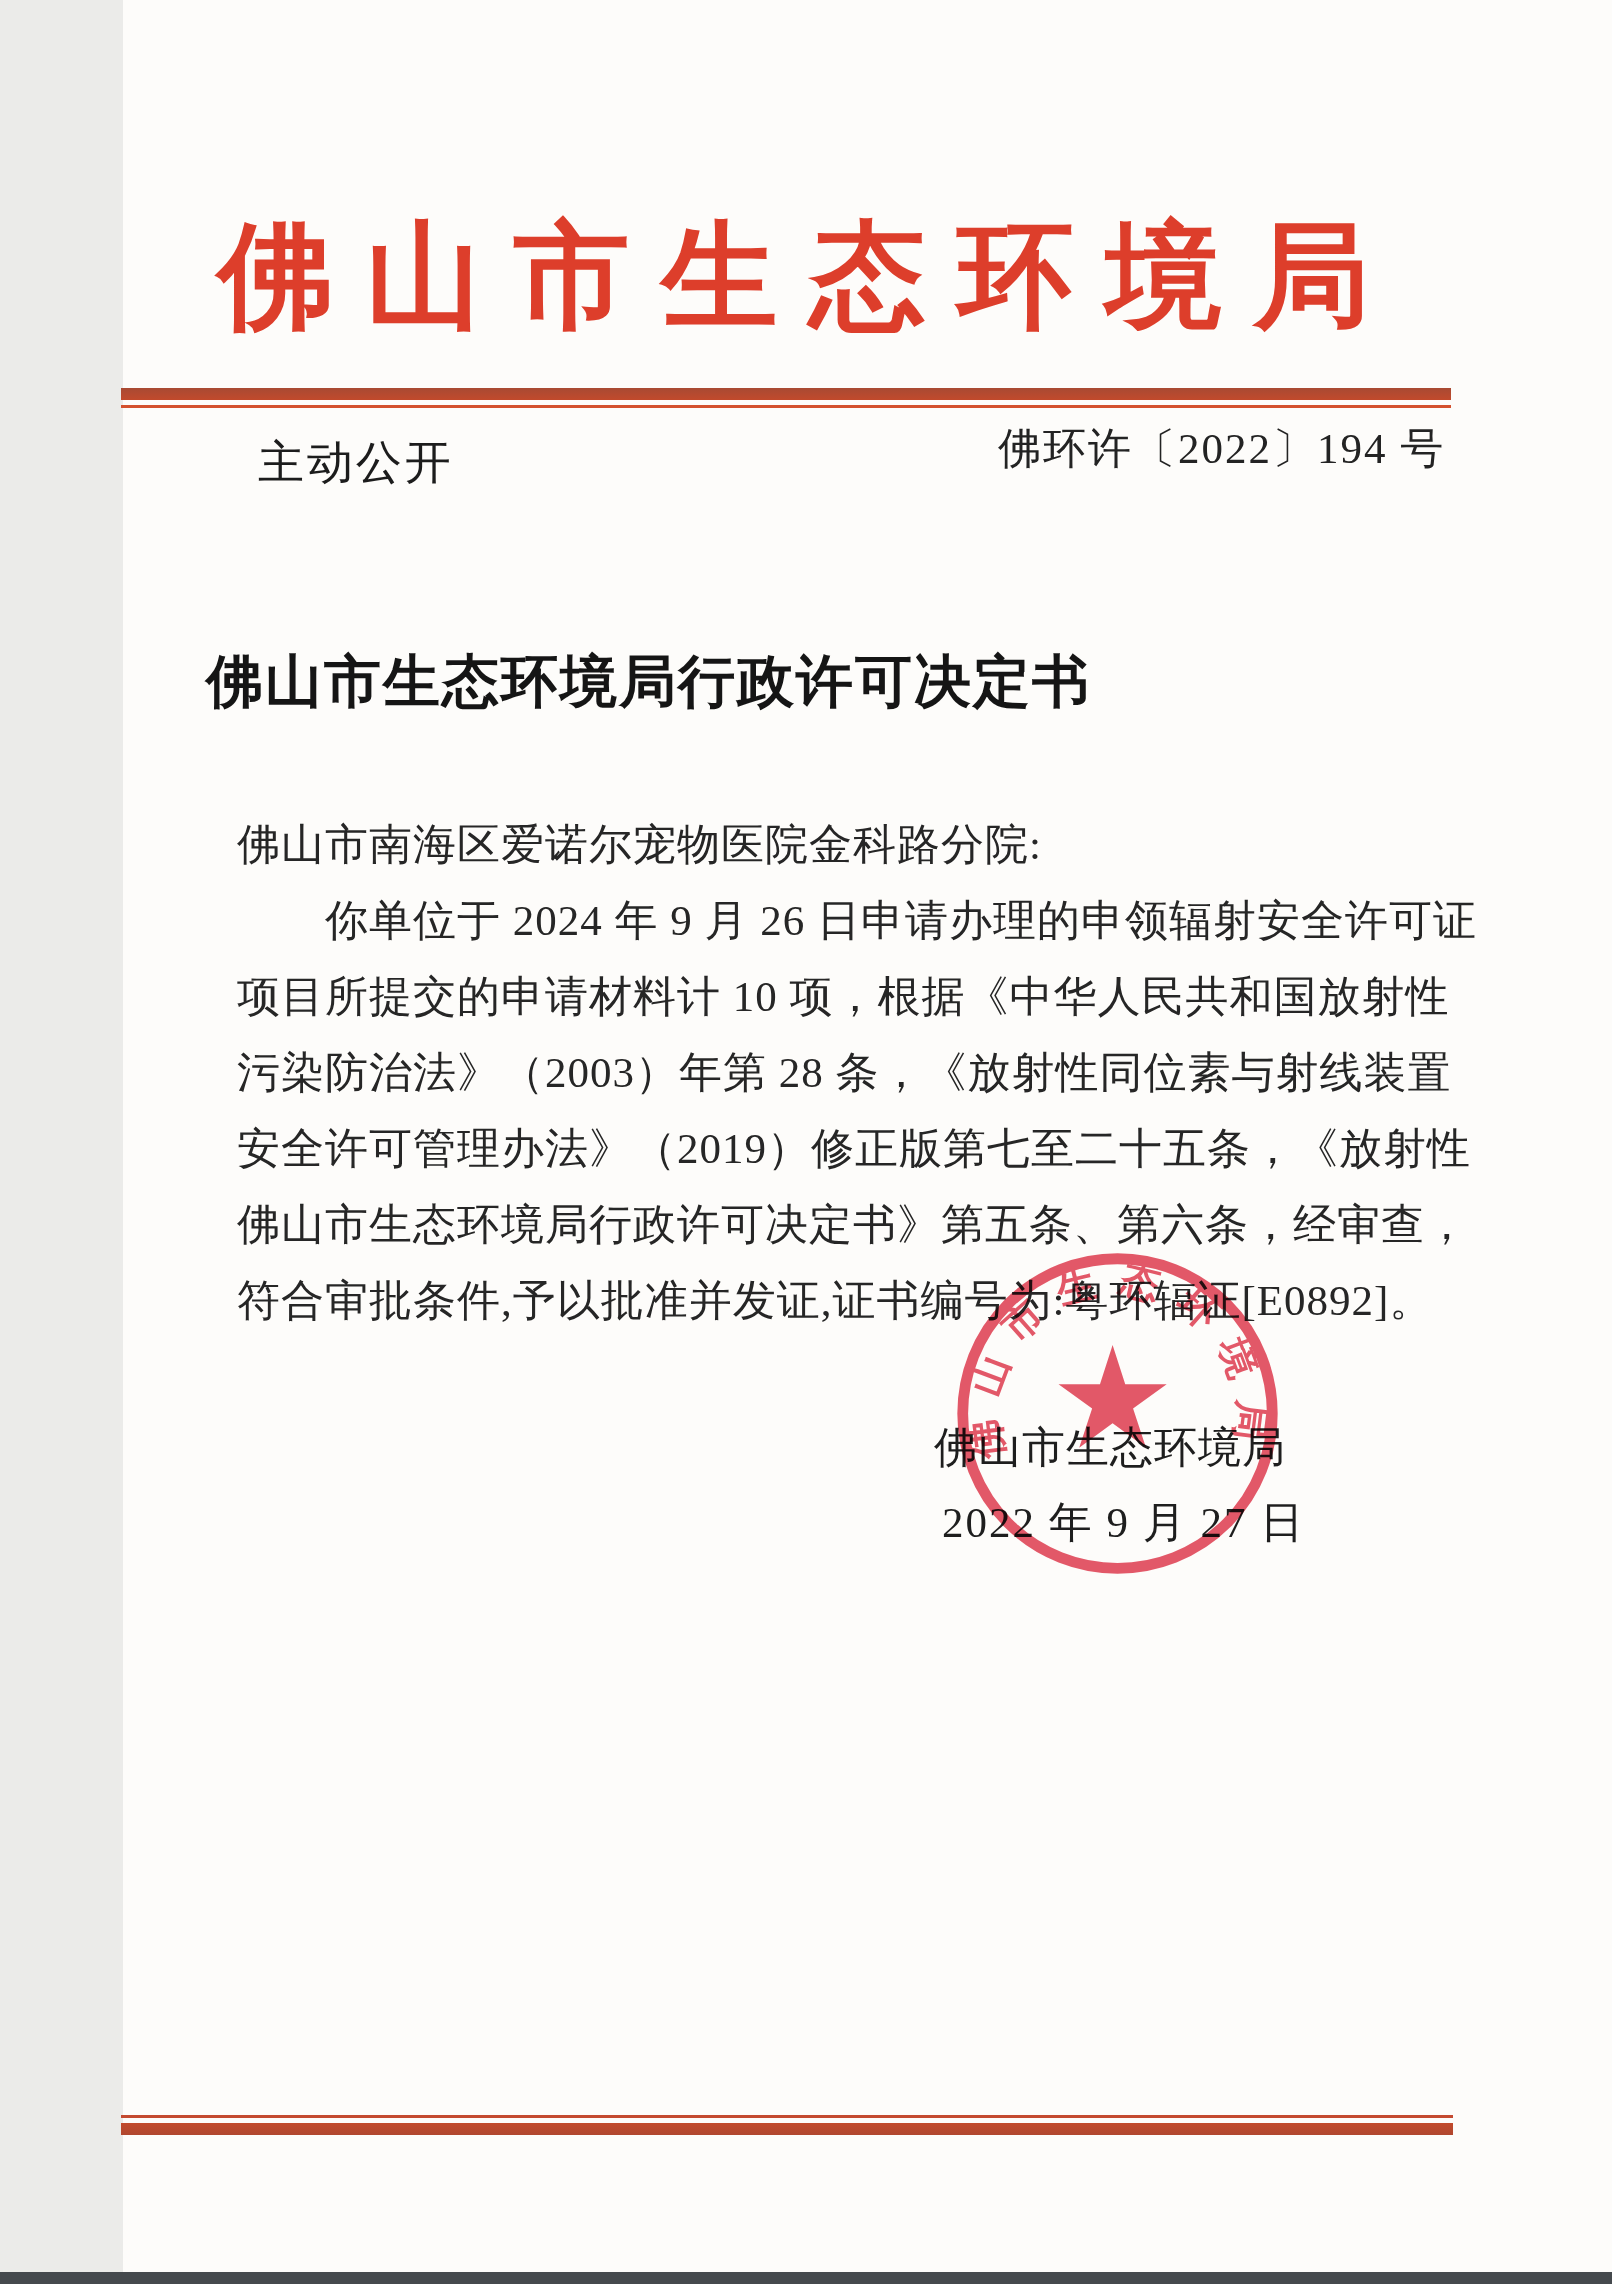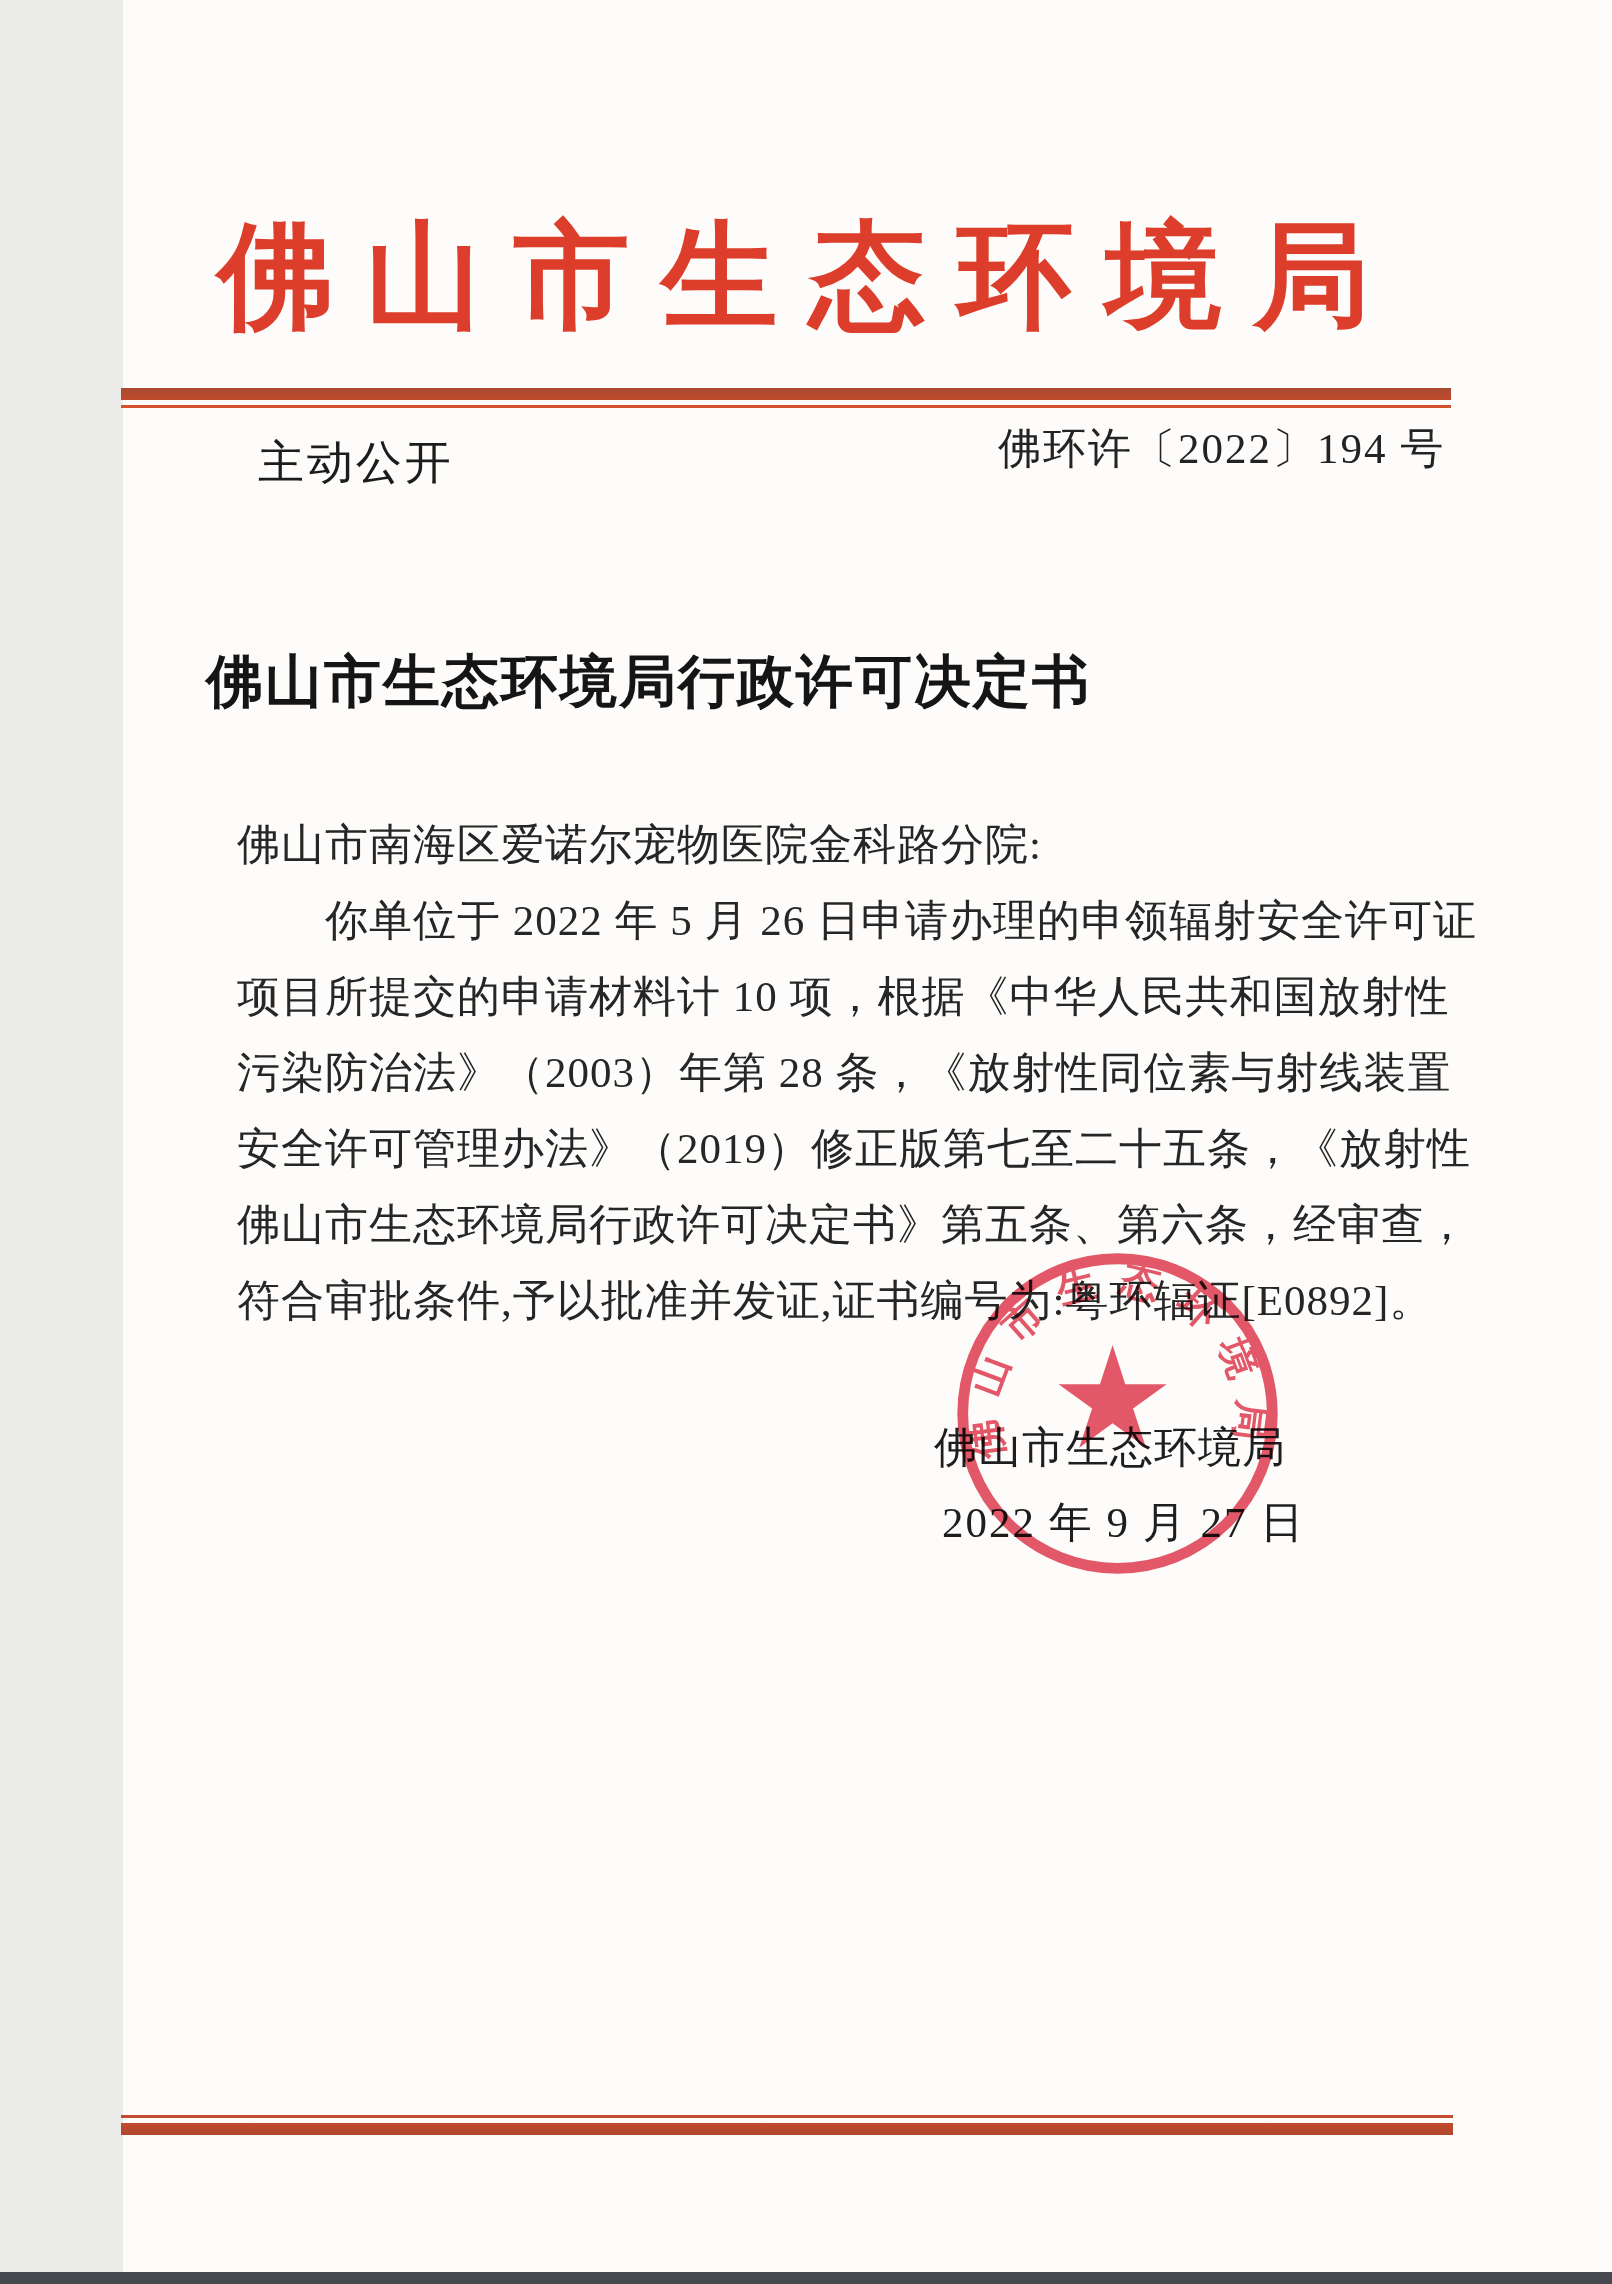--- a/index.html
+++ b/index.html
@@ -90,21 +90,21 @@
   </div>
 
   <div class="disclosure">主动公开</div>
 
   <div class="docnum">佛环许〔2022〕194 号</div>
 
   <div class="doc-title">佛山市生态环境局行政许可决定书</div>
 
   <div class="body-text">
     <div>佛山市南海区爱诺尔宠物医院金科路分院:</div>
-    <div class="indent">你单位于 2022 年 5 月 26 日申请办理的申领辐射安全许可证</div>
+    <div class="indent">你单位于 2024 年 9 月 26 日申请办理的申领辐射安全许可证</div>
     <div>项目所提交的申请材料计 10 项，根据《中华人民共和国放射性</div>
     <div>污染防治法》（2003）年第 28 条，《放射性同位素与射线装置</div>
     <div>安全许可管理办法》（2019）修正版第七至二十五条，《放射性</div>
     <div>佛山市生态环境局行政许可决定书》第五条、第六条，经审查，</div>
     <div>符合审批条件,予以批准并发证,证书编号为:粤环辐证[E0892]。</div>
   </div>
 
   <div class="sig-org">佛山市生态环境局</div>
 
   <div class="sig-date">2022 年 9 月 27 日</div>

